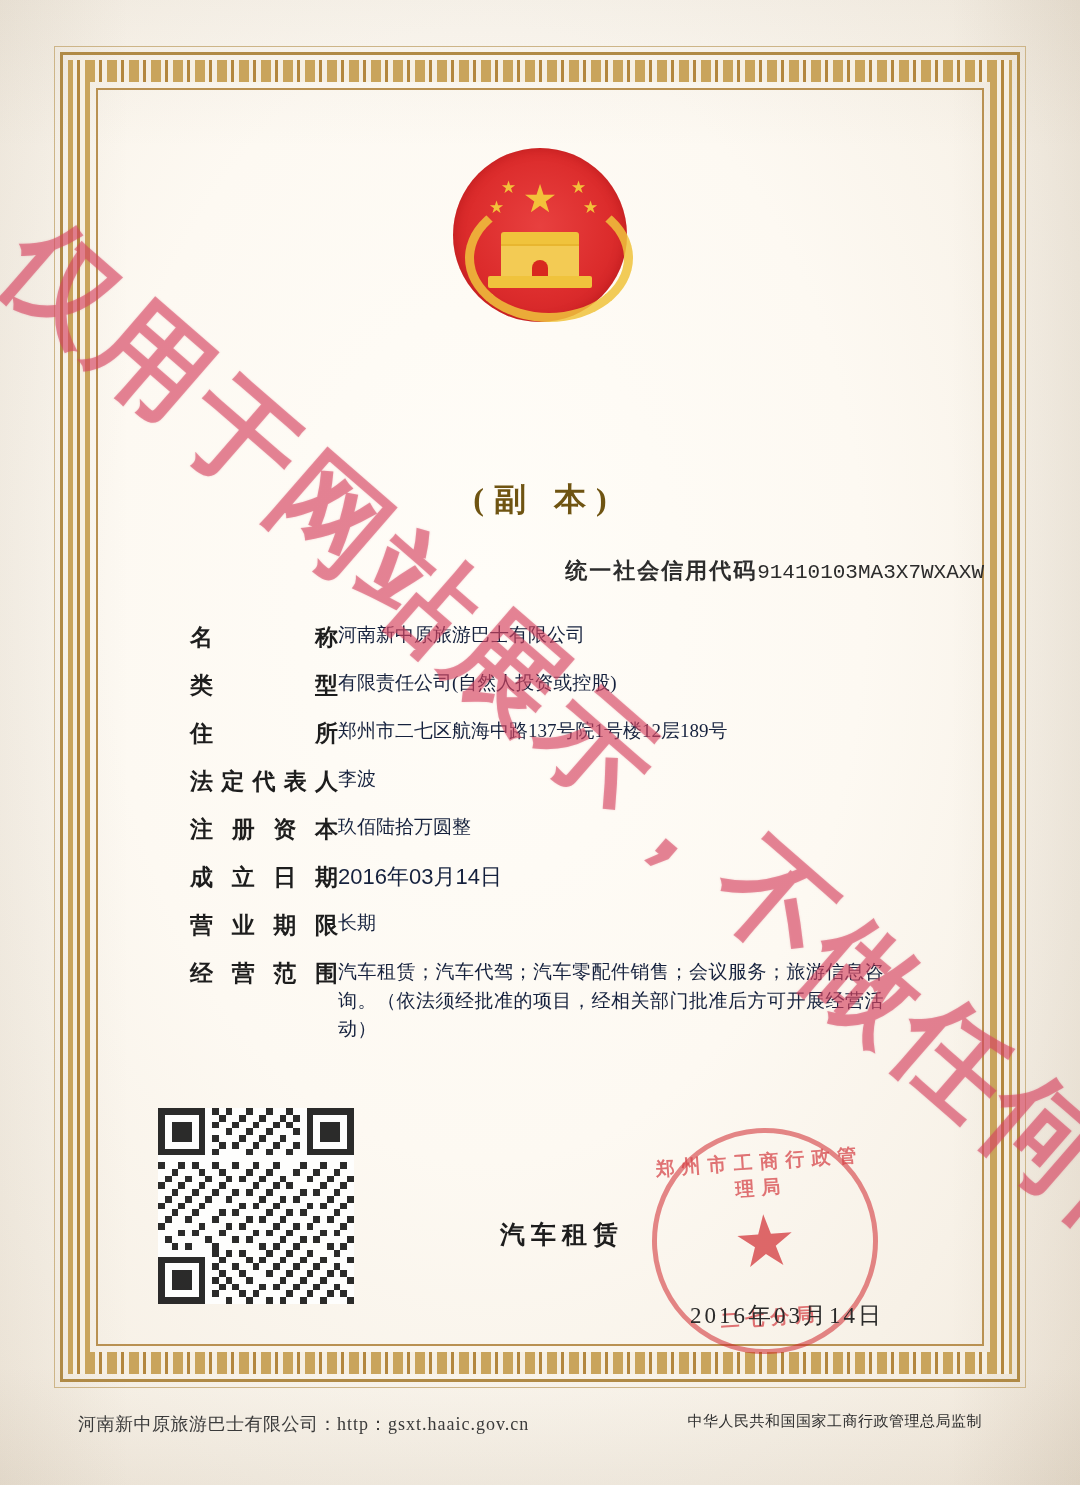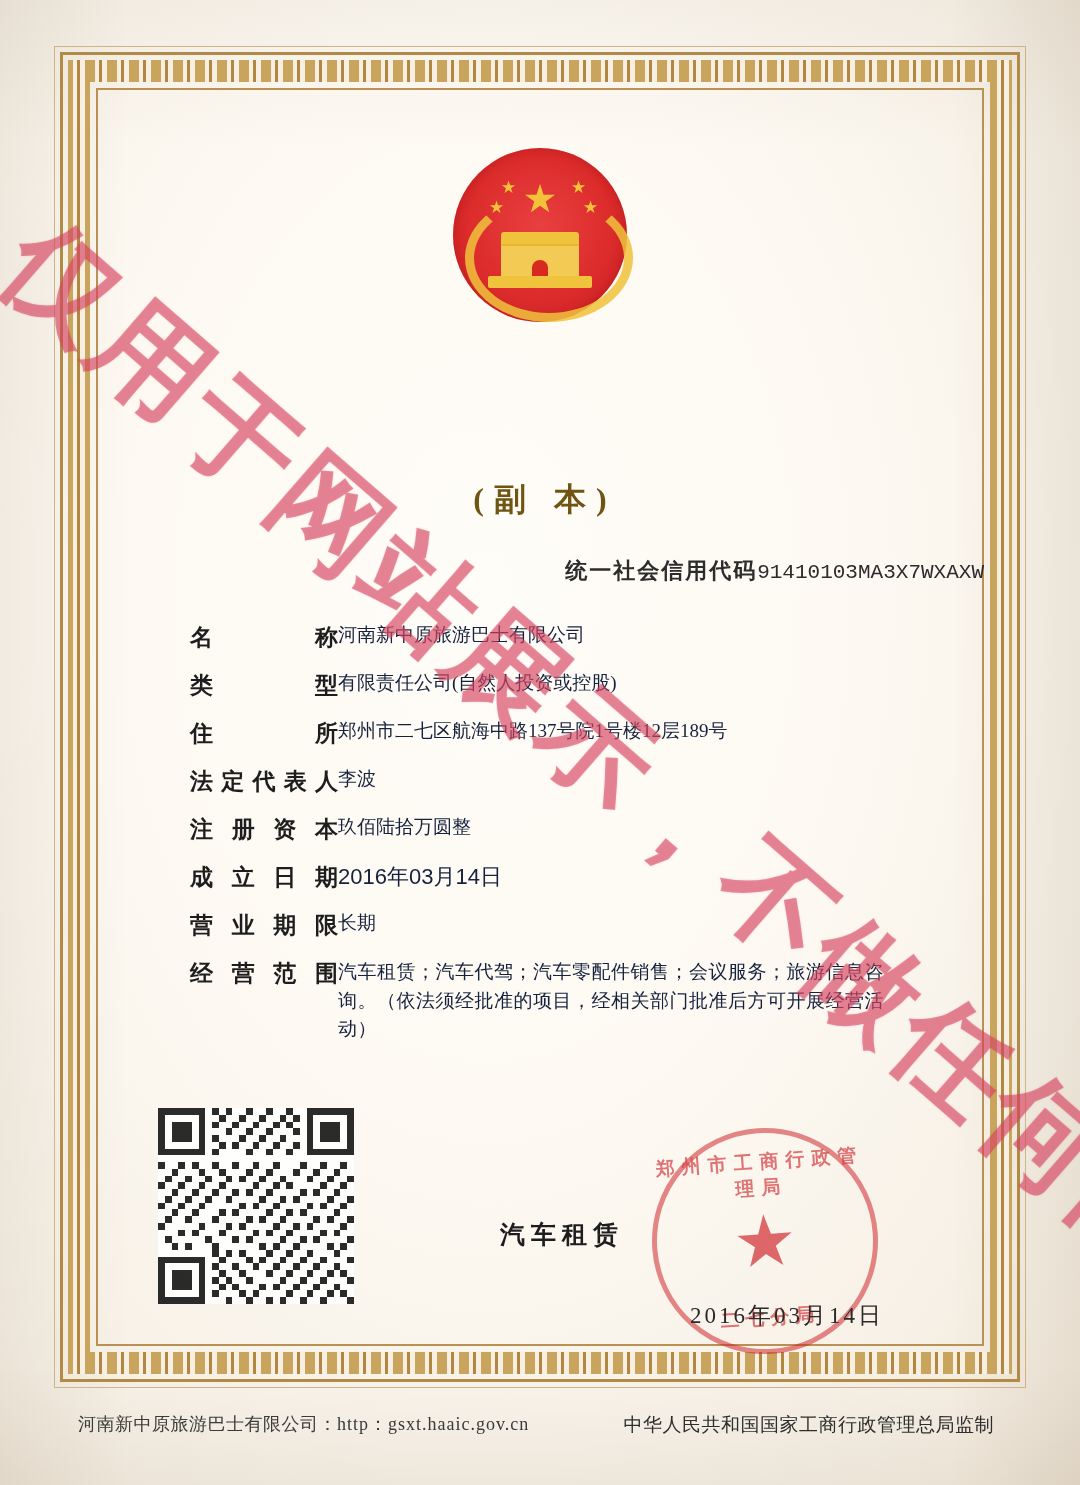--- a/index.html
+++ b/index.html
@@ -337,23 +337,23 @@
     font-size: 18px;
     color: #3a3a3a;
     letter-spacing: .5px;
   }
   .footer-left .url {
     font-family: "Liberation Serif", serif;
     letter-spacing: 1px;
   }
   .footer-right {
     position: absolute;
-    right: 86px;
+    right: 98px;
     top: 1412px;
-    font-size: 19px;
+    font-size: 15px;
     color: #2e2e2e;
     letter-spacing: .5px;
   }
 </style>
 </head>
 <body>
 
 <div id="certificate">
 
   <div class="paper-shade"></div>

